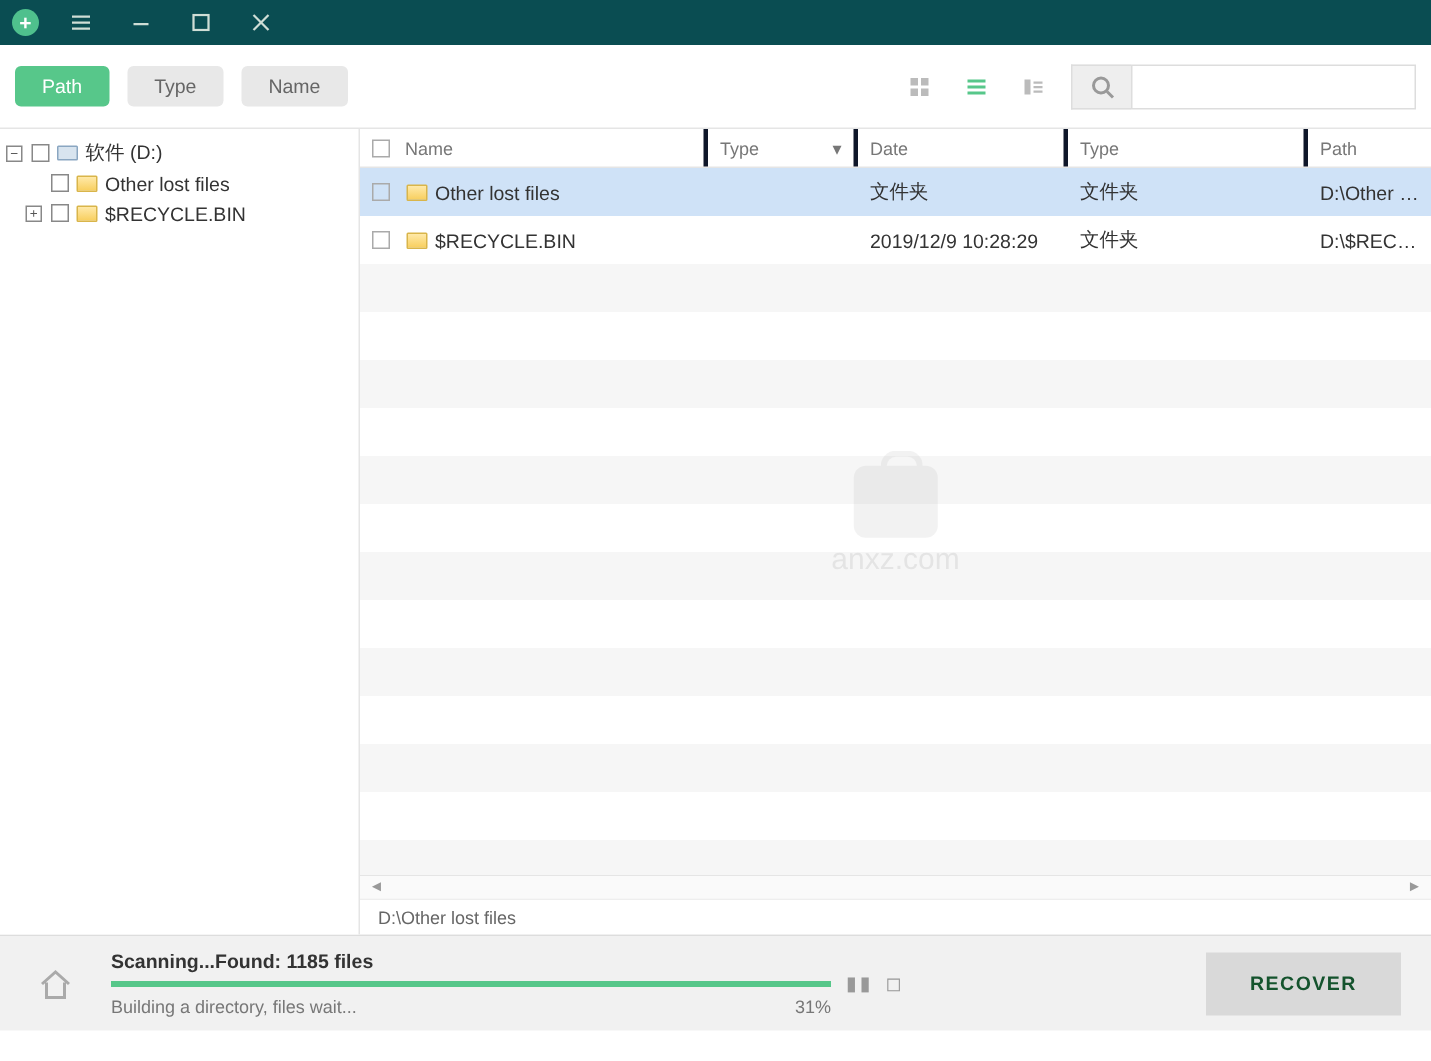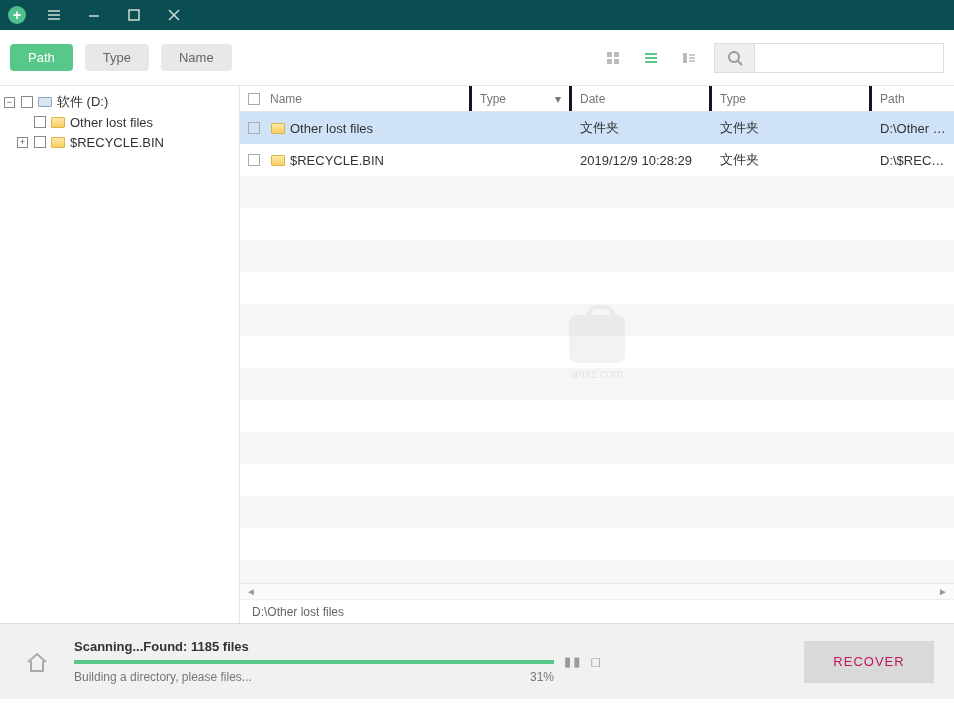--- a/index.html
+++ b/index.html
@@ -57,29 +57,29 @@
 .watermark { position: absolute; left: 50%; top: 50%; transform: translate(-50%,-50%); opacity: 0.12; font-size: 28px; color: #666; pointer-events: none; text-align: center; }
 .watermark .bag { width: 56px; height: 48px; background: #999; border-radius: 8px; margin: 0 auto 4px; position: relative; }
 .watermark .bag::before { content:""; position:absolute; top:-10px; left:18px; width:20px; height:14px; border:4px solid #999; border-bottom:none; border-radius:10px 10px 0 0; }
 
 .hscroll { height: 16px; border-top: 1px solid #e5e5e5; background: #fafafa; display: flex; align-items: center; padding: 0 4px; }
 .hscroll .arrow { width: 14px; text-align: center; color: #999; font-size: 10px; }
 .hscroll .track { flex: 1; height: 10px; }
 
 .pathbar { height: 24px; padding: 0 12px; display: flex; align-items: center; font-size: 12px; color: #666; background: #fff; border-top: 1px solid #eee; }
 
-.footer { height: 76px; background: #f1f1f1; border-top: 1px solid #ddd; display: flex; align-items: center; padding: 0 20px; gap: 20px; }
+.footer { height: 64px; background: #f1f1f1; border-top: 1px solid #ddd; display: flex; align-items: center; padding: 0 20px; gap: 20px; }
 .home-btn { width: 34px; height: 34px; display: flex; align-items: center; justify-content: center; cursor: pointer; }
 .progress-area { flex: 1; }
 .progress-title { font-size: 13px; color: #333; margin-bottom: 6px; font-weight: 600; }
 .progress-track { height: 4px; background: #ddd; position: relative; margin-bottom: 6px; width: 480px; }
 .progress-fill { height: 100%; background: #57c78a; }
 .progress-sub { font-size: 12px; color: #777; display: flex; justify-content: space-between; width: 480px; }
 .pause-stop { display: flex; gap: 8px; color: #999; margin-left: -10px; }
-.recover-btn { width: 130px; height: 42px; background: #d9d9d9; color: #be185d; display: flex; align-items: center; justify-content: center; font-weight: 400; letter-spacing: 1px; cursor: pointer; text-align: center; }
+.recover-btn { width: 130px; height: 42px; background: #d9d9d9; color: #14532d; display: flex; align-items: center; justify-content: center; font-weight: 700; letter-spacing: 1px; cursor: pointer; text-align: center; }
 </style>
 </head>
 <body>
 
 <div class="titlebar">
   <div class="logo">+</div>
   <div class="winbtn">
       <svg width="14" height="14">
         <line x1="1" y1="3" x2="13" y2="3"></line>
         <line x1="1" y1="7" x2="13" y2="7"></line>
@@ -191,21 +191,21 @@
       <div class="hcell type">
           <span>Type</span>
         </div>
       <div class="hcell path">
           <span>Path</span>
         </div>
     </div>
     <div class="rows" id="rows">
       <div class="watermark">
         <div class="bag"></div>
-        <div style="font-size:12px">anxz.com</div>
+        <div style="font-size:20px">anxz.com</div>
       </div>
     <div class="row selected">
           <div class="rcell name">
             <span class="rcheck"></span>
             <span class="tree-icon">
               <span class="folder-icon"></span>
             </span>
             <span>Other lost files</span>
           </div>
           <div class="rcell size"></div>
@@ -256,21 +256,21 @@
     <svg width="26" height="26" fill="none" stroke="#aaa" stroke-width="2">
         <path d="M4 13 L13 5 L22 13 M7 12 V22 H19 V12"></path>
       </svg>
   </div>
   <div class="progress-area">
     <div class="progress-title">Scanning...Found: 1185 files</div>
     <div class="progress-track">
         <div class="progress-fill" id="pfill" style="width: 100%;"></div>
       </div>
     <div class="progress-sub">
-      <span>Building a directory, please files...</span>
+      <span>Building a directory, files wait...</span>
       <span>31%</span>
     </div>
   </div>
   <div class="pause-stop">
     <span style="cursor:pointer;letter-spacing:2px">▮▮</span>
     <span style="cursor:pointer">◻</span>
   </div>
   <div style="flex:1"></div>
   <div class="recover-btn">RECOVER</div>
 </div>

